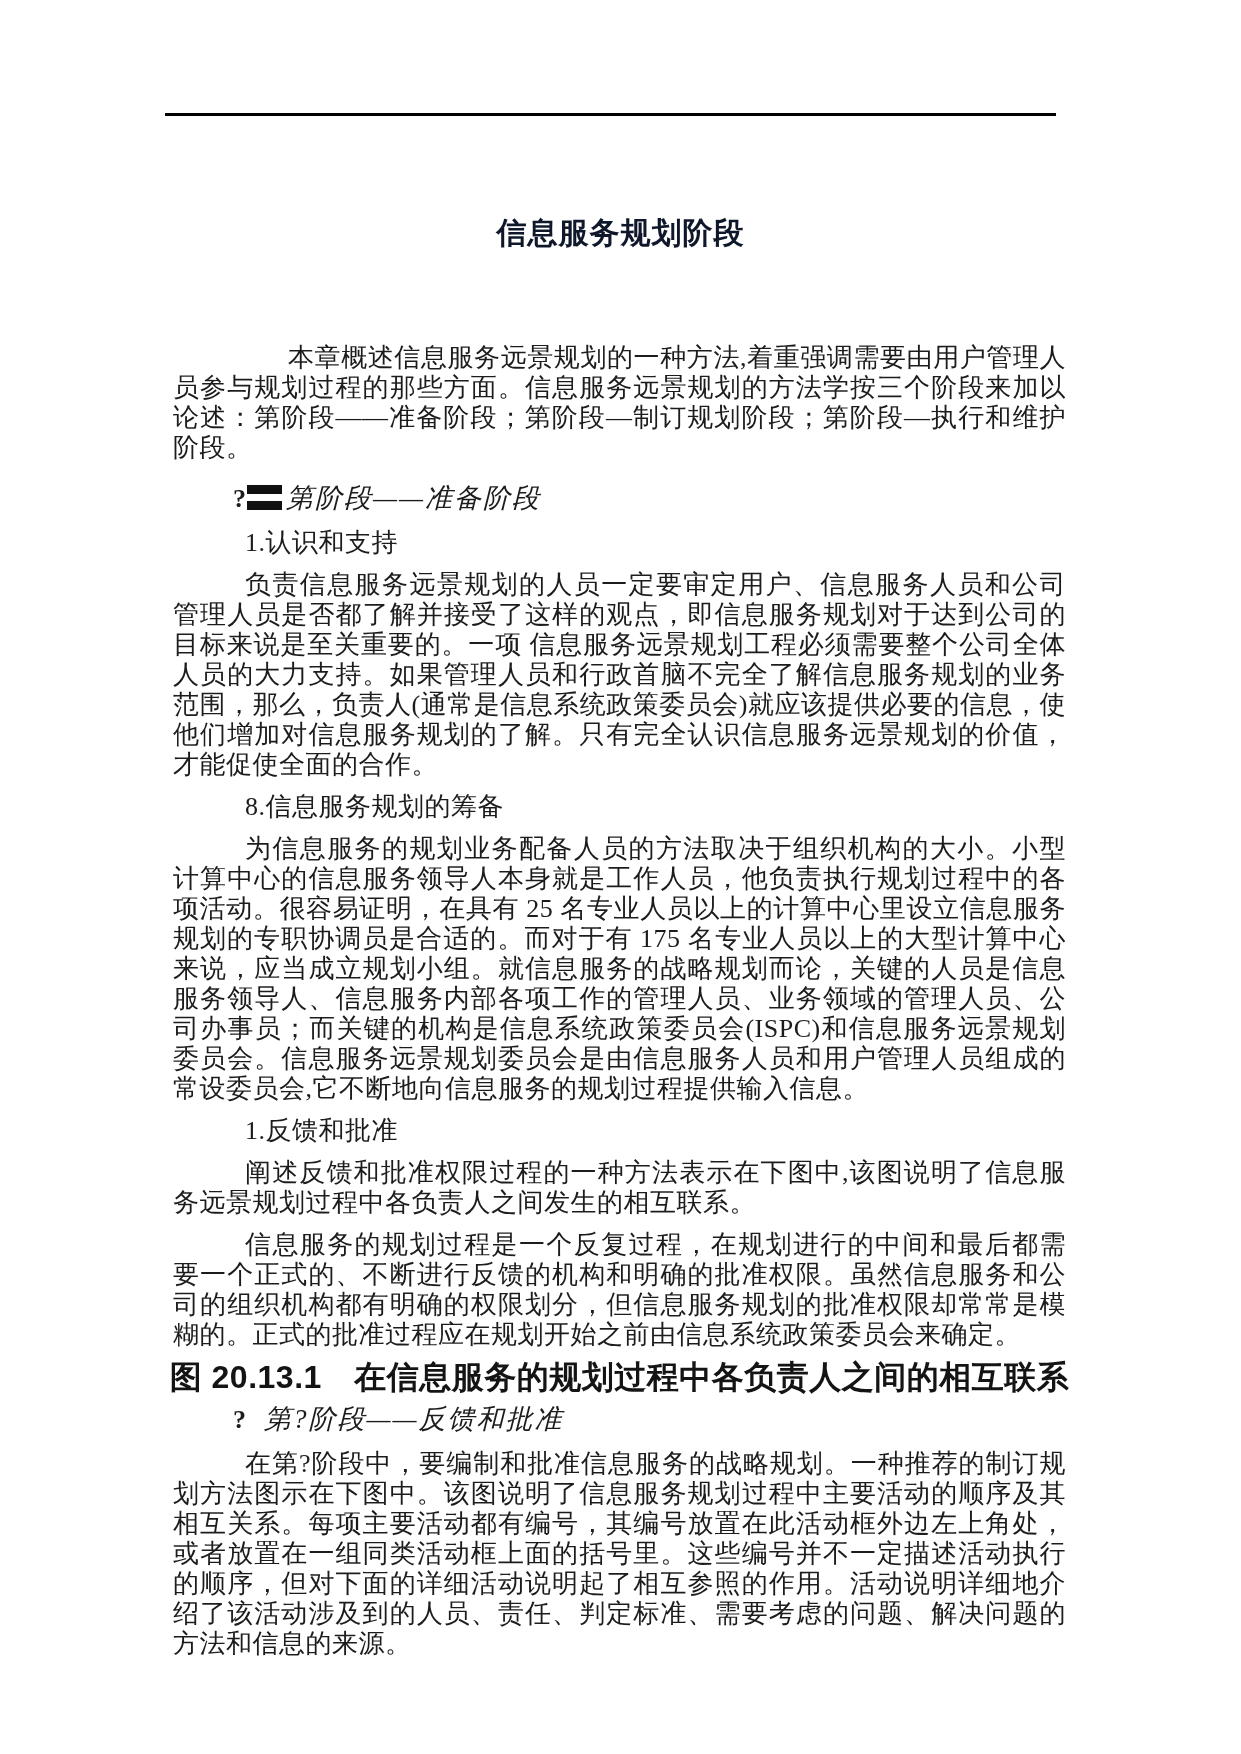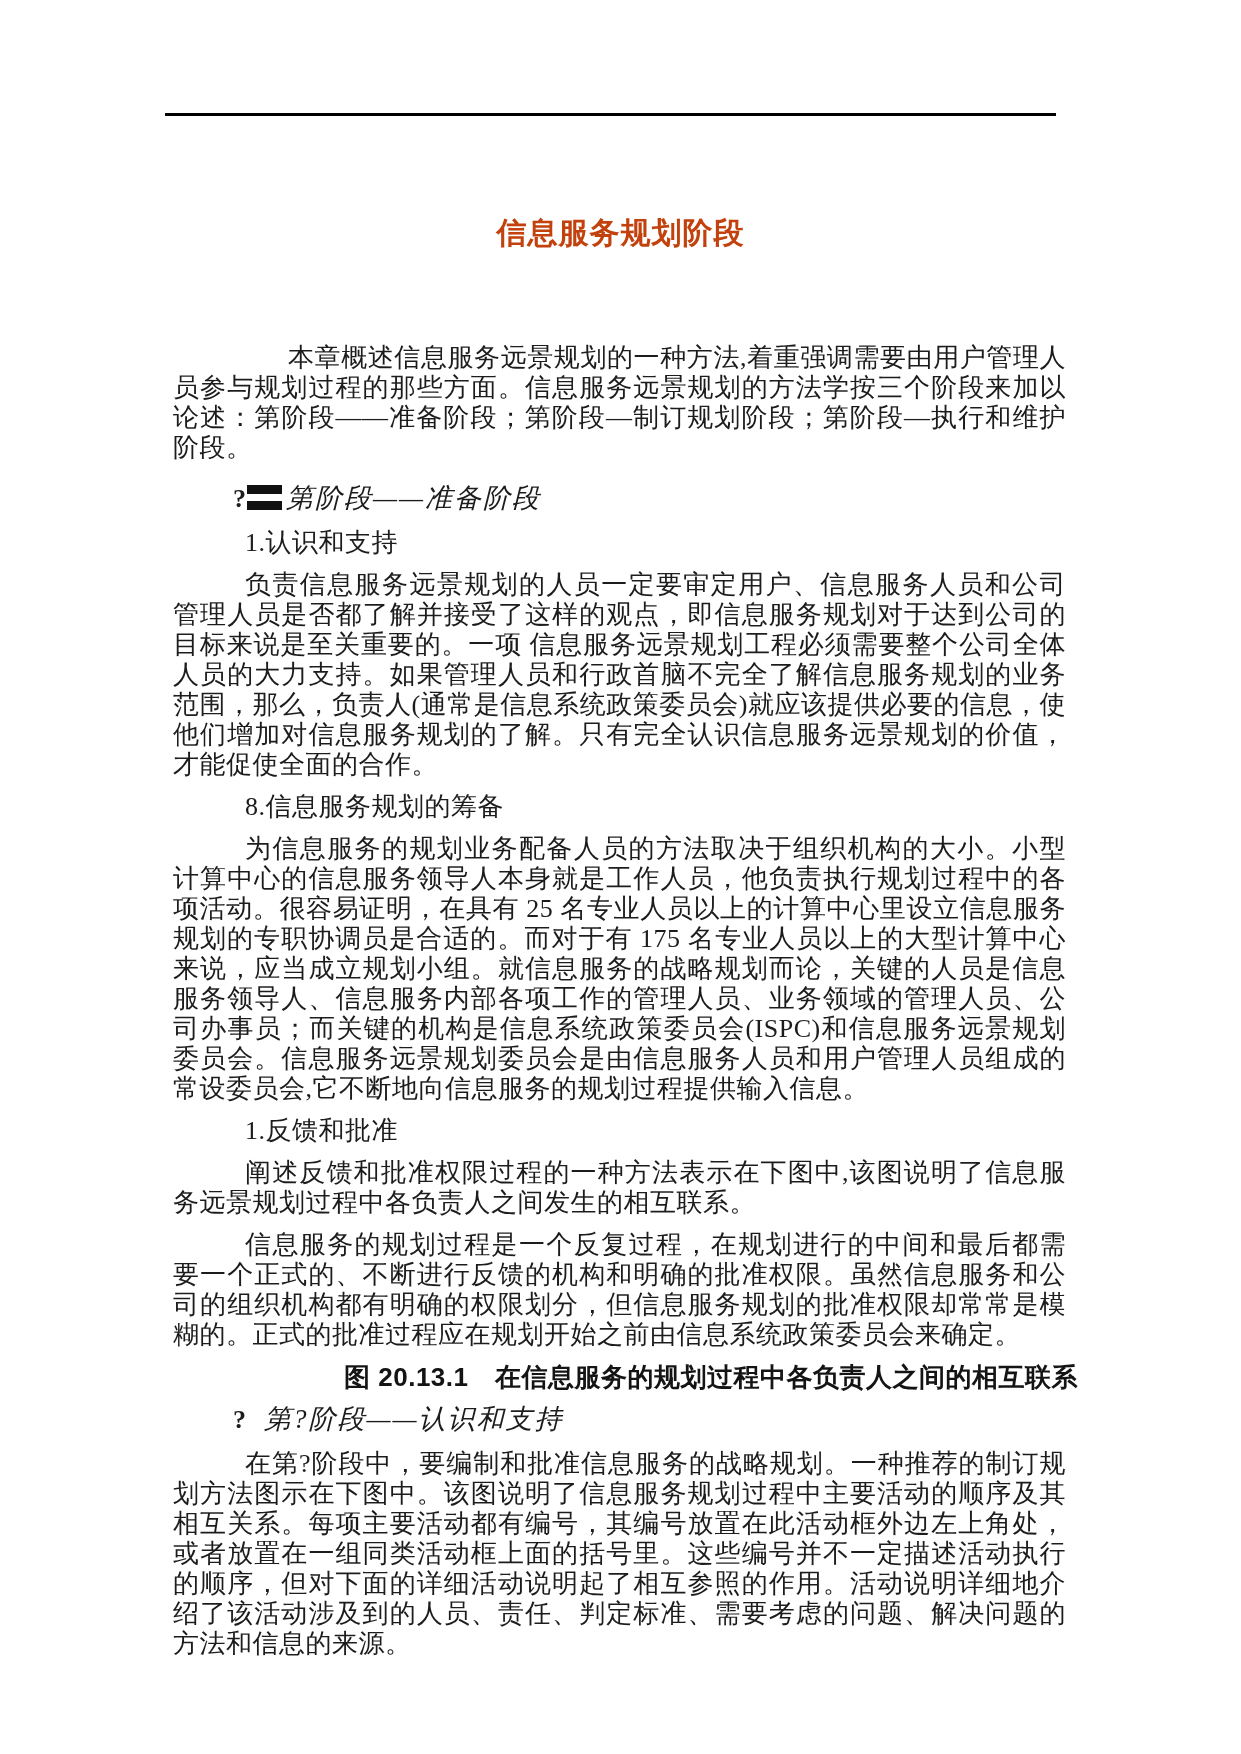--- a/index.html
+++ b/index.html
@@ -26,21 +26,21 @@
     left: 0;
     top: 215px;
     width: 100%;
     margin: 0;
     text-align: center;
     font-family: "Liberation Sans", "DejaVu Sans", sans-serif;
     font-weight: 600;
     font-size: 30px;
     line-height: 36px;
     letter-spacing: 1px;
-    color: #c2410c;
+    color: #0f172a;
   }
   .content {
     position: absolute;
     left: 161px;
     top: 331px;
     width: 917px;
     font-size: 26px;
     line-height: 30px;
     text-align: justify;
     letter-spacing: 0.5px;
@@ -68,25 +68,25 @@
     height: 25px;
     box-sizing: border-box;
     border-top: 9px solid #111111;
     border-bottom: 9px solid #111111;
     margin: 0 4px 0 1px;
     vertical-align: -3px;
   }
   .h-gap { display: inline-block; width: 18px; }
   .fig-caption {
     margin: 0;
-    text-align: right;
+    text-align: center;
     text-indent: 0;
     font-family: "Liberation Sans", "DejaVu Sans", sans-serif;
     font-weight: 700;
-    font-size: 26px;
+    font-size: 32px;
     line-height: 30px;
     color: #141414;
   }
   .h2-second { margin: 10px 0 10px 0; }
 </style>
 </head>
 <body>
 
 <div class="page">
 
@@ -107,19 +107,19 @@
     <p class="para">8.信息服务规划的筹备</p>
     <p class="para">为信息服务的规划业务配备人员的方法取决于组织机构的大小。小型计算中心的信息服务领导人本身就是工作人员，他负责执行规划过程中的各项活动。很容易证明，在具有 25 名专业人员以上的计算中心里设立信息服务规划的专职协调员是合适的。而对于有 175 名专业人员以上的大型计算中心来说，应当成立规划小组。就信息服务的战略规划而论，关键的人员是信息服务领导人、信息服务内部各项工作的管理人员、业务领域的管理人员、公司办事员；而关键的机构是信息系统政策委员会(ISPC)和信息服务远景规划委员会。信息服务远景规划委员会是由信息服务人员和用户管理人员组成的常设委员会,它不断地向信息服务的规划过程提供输入信息。</p>
 
     <p class="para">1.反馈和批准</p>
     <p class="para">阐述反馈和批准权限过程的一种方法表示在下图中,该图说明了信息服务远景规划过程中各负责人之间发生的相互联系。</p>
 
     <p class="para">信息服务的规划过程是一个反复过程，在规划进行的中间和最后都需要一个正式的、不断进行反馈的机构和明确的批准权限。虽然信息服务和公司的组织机构都有明确的权限划分，但信息服务规划的批准权限却常常是模糊的。正式的批准过程应在规划开始之前由信息系统政策委员会来确定。</p>
 
     <p class="fig-caption">图 20.13.1　在信息服务的规划过程中各负责人之间的相互联系</p>
 
-    <h2 class="kai-heading h2-second"><span class="h-prefix">?</span><span class="h-gap"></span><span class="h-text">第?阶段——认识和支持</span></h2>
+    <h2 class="kai-heading h2-second"><span class="h-prefix">?</span><span class="h-gap"></span><span class="h-text">第?阶段——反馈和批准</span></h2>
 
     <p class="para">在第?阶段中，要编制和批准信息服务的战略规划。一种推荐的制订规划方法图示在下图中。该图说明了信息服务规划过程中主要活动的顺序及其相互关系。每项主要活动都有编号，其编号放置在此活动框外边左上角处，或者放置在一组同类活动框上面的括号里。这些编号并不一定描述活动执行的顺序，但对下面的详细活动说明起了相互参照的作用。活动说明详细地介绍了该活动涉及到的人员、责任、判定标准、需要考虑的问题、解决问题的方法和信息的来源。</p>
 
 
   </div>
 </div>
 
 </body></html>

